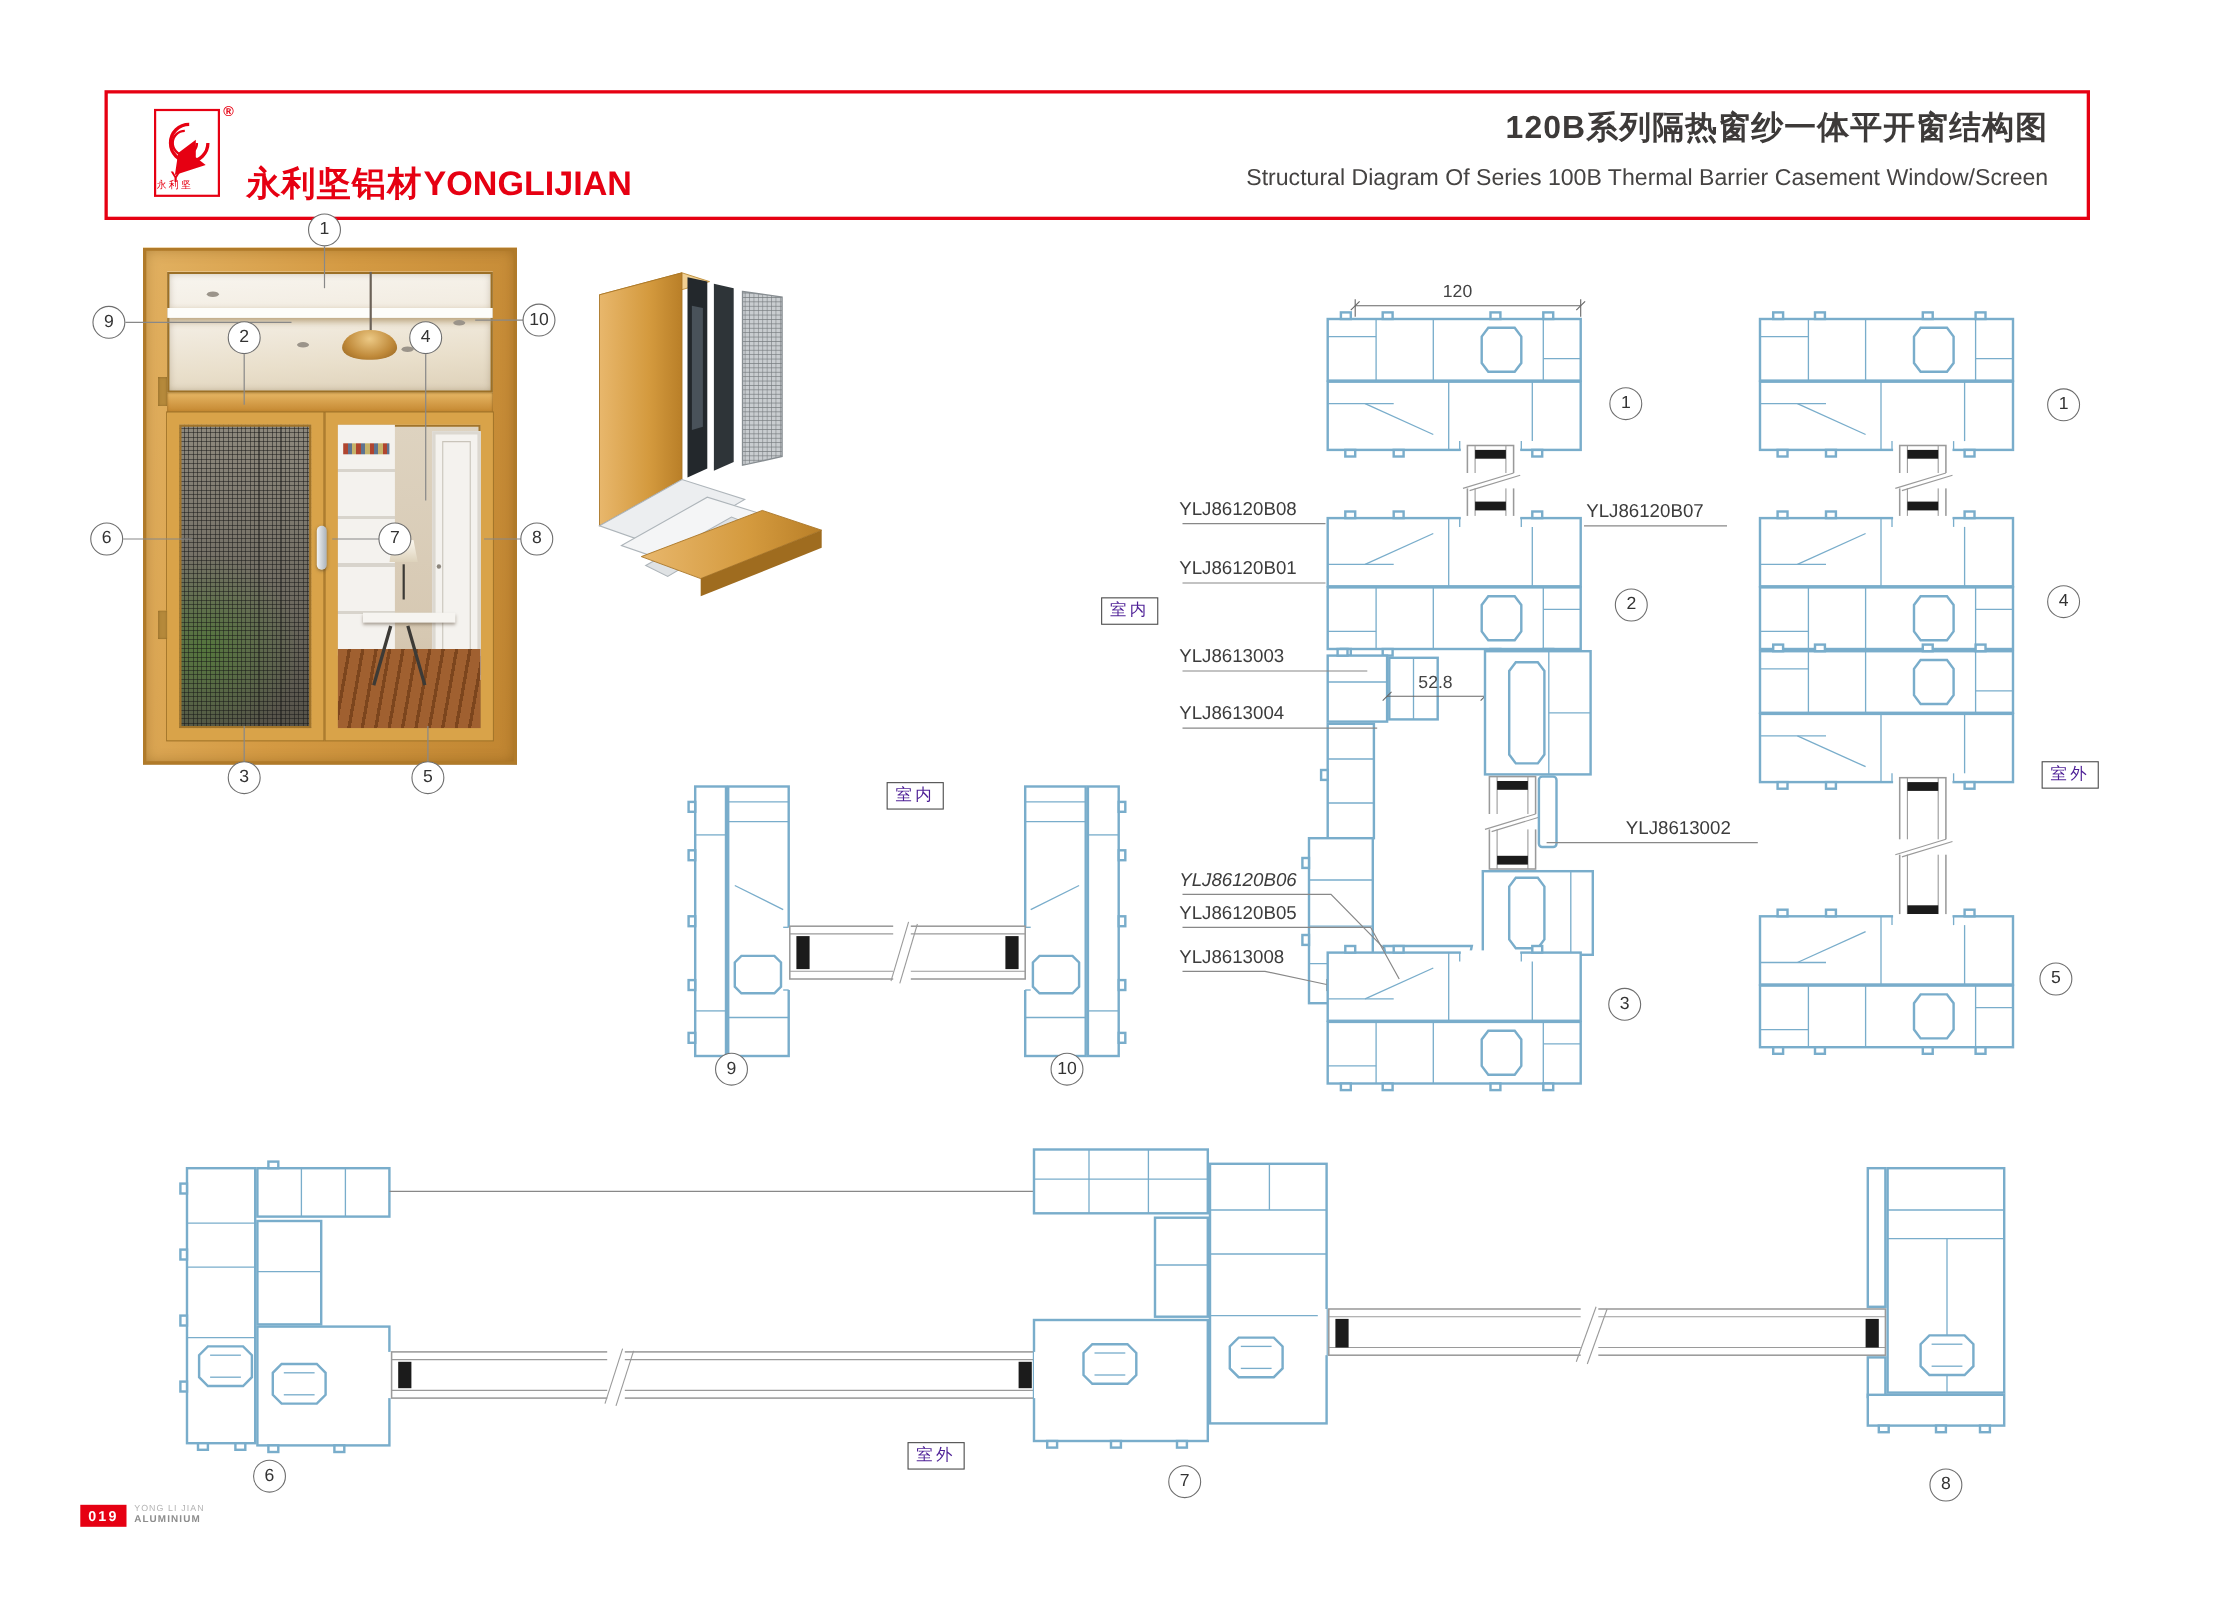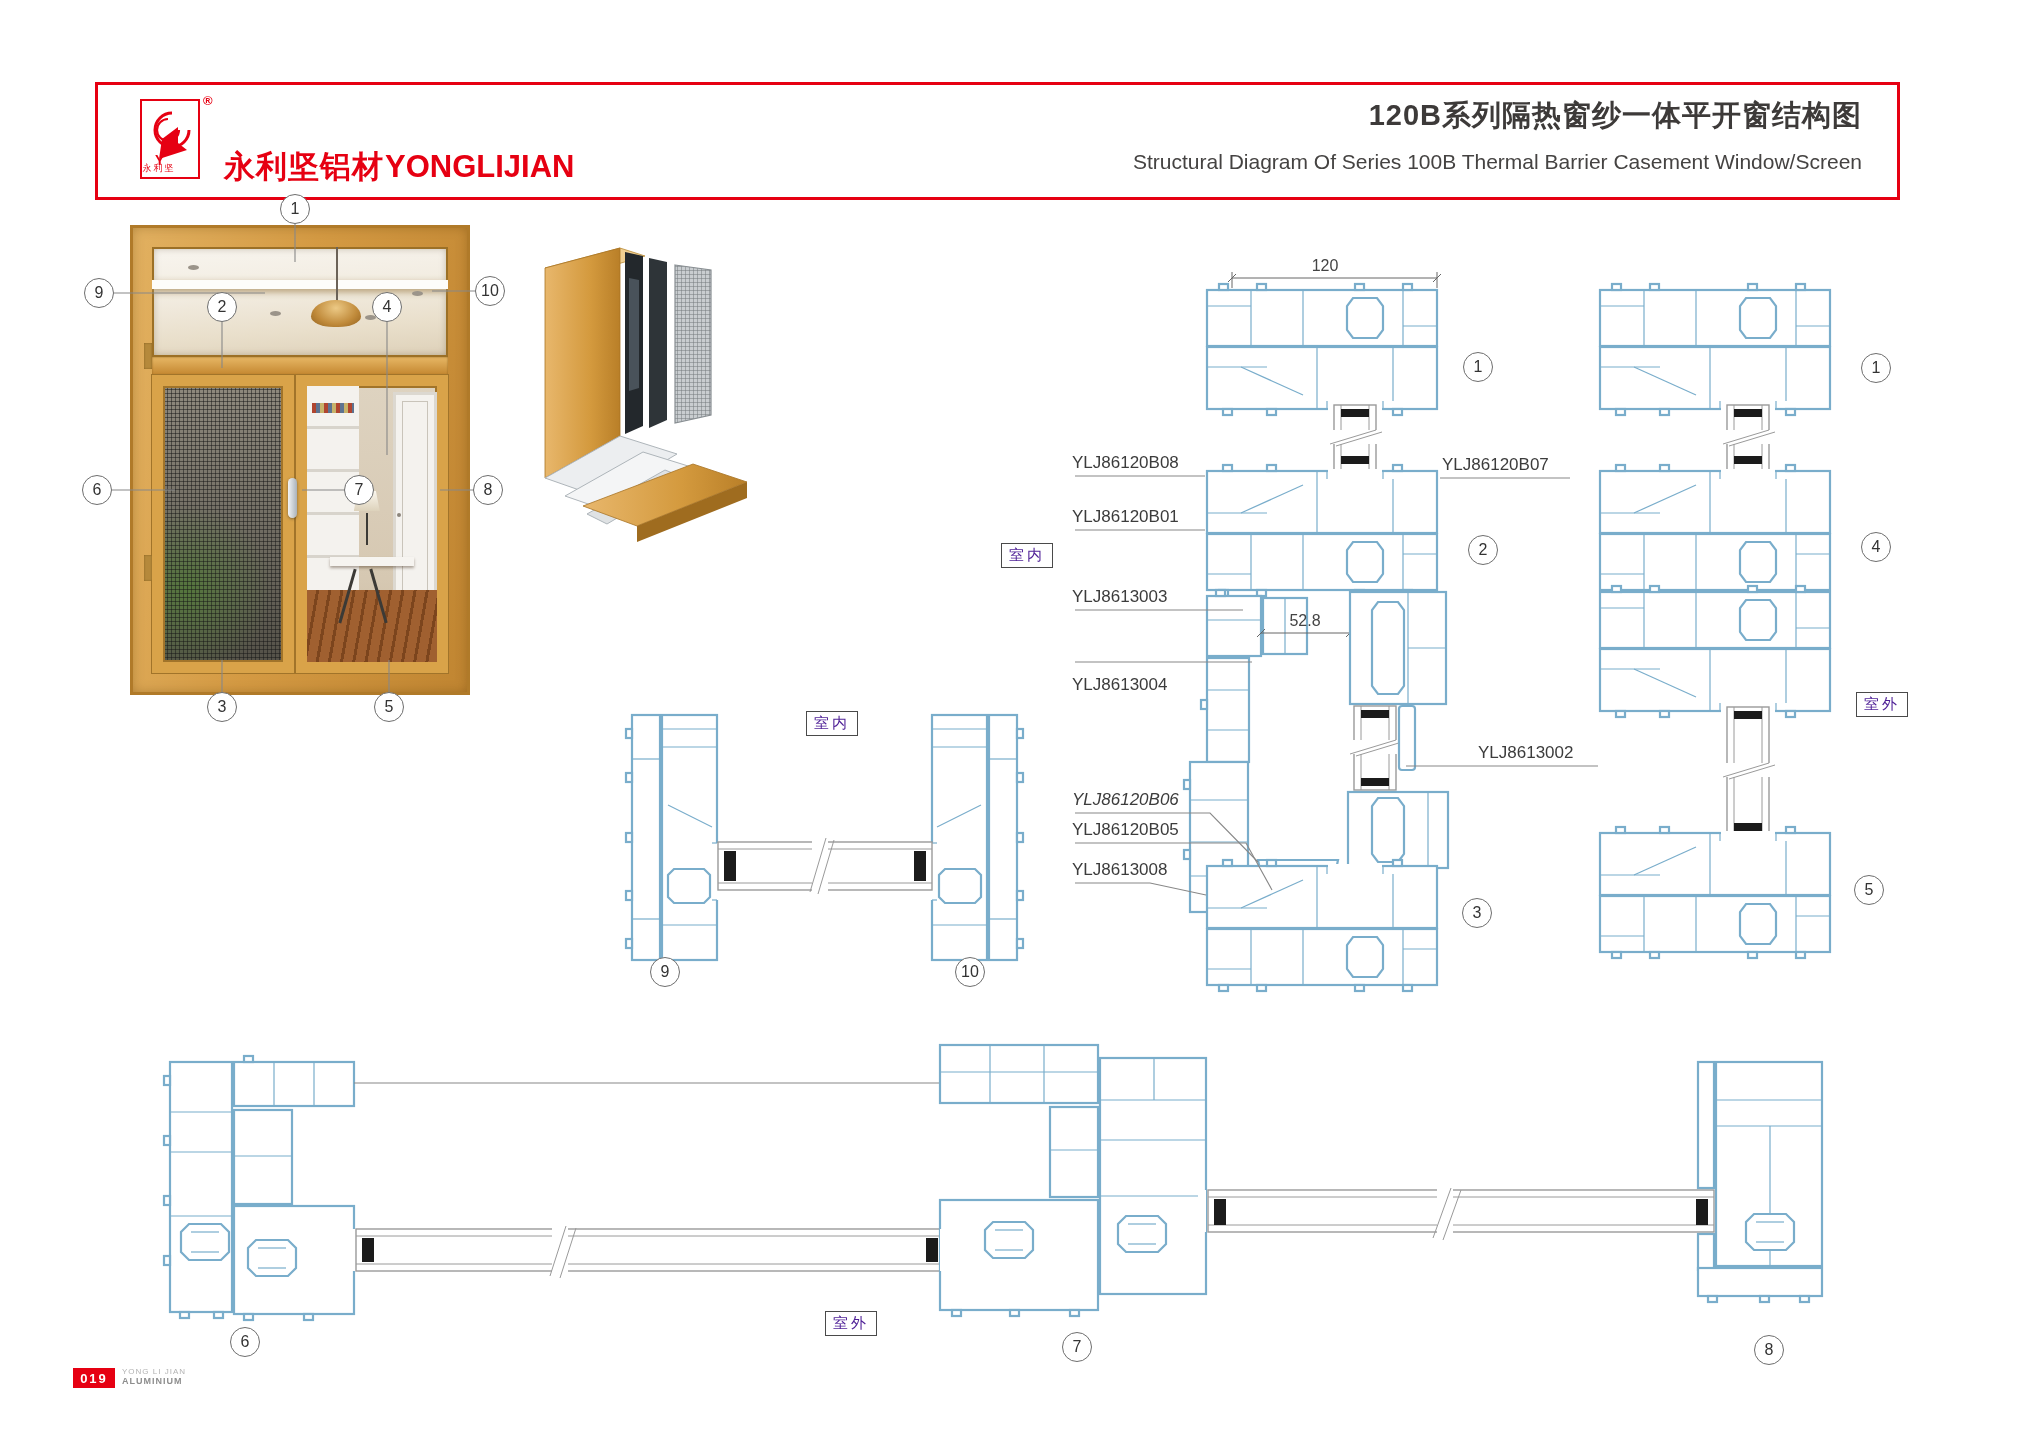--- a/index.html
+++ b/index.html
@@ -452,21 +452,21 @@
       <rect class="pf" x="1800" y="1296" width="9" height="6"></rect>
     </g>
   </svg>
 
   <div class="dimt" style="left:1300px;top:257px;width:50px;">120</div>
   <div class="dimt" style="left:1280px;top:612px;width:50px;">52.8</div>
 
   <div class="plabel" style="left:1072px;top:453px;">YLJ86120B08</div>
   <div class="plabel" style="left:1072px;top:507px;">YLJ86120B01</div>
   <div class="plabel" style="left:1072px;top:587px;">YLJ8613003</div>
-  <div class="plabel" style="left:1072px;top:675px;text-align:right;">YLJ8613004</div>
+  <div class="plabel" style="left:1072px;top:639px;text-align:right;">YLJ8613004</div>
   <div class="plabel" style="left:1072px;top:790px;font-style:italic;">YLJ86120B06</div>
   <div class="plabel" style="left:1072px;top:820px;">YLJ86120B05</div>
   <div class="plabel" style="left:1072px;top:860px;">YLJ8613008</div>
   <div class="plabel" style="left:1442px;top:455px;">YLJ86120B07</div>
   <div class="plabel" style="left:1478px;top:743px;">YLJ8613002</div>
 
   <div class="rbox" style="left:1001px;top:543px;">室内</div>
   <div class="rbox" style="left:806px;top:711px;">室内</div>
   <div class="rbox" style="left:1856px;top:692px;">室外</div>
   <div class="rbox" style="left:825px;top:1311px;">室外</div>

